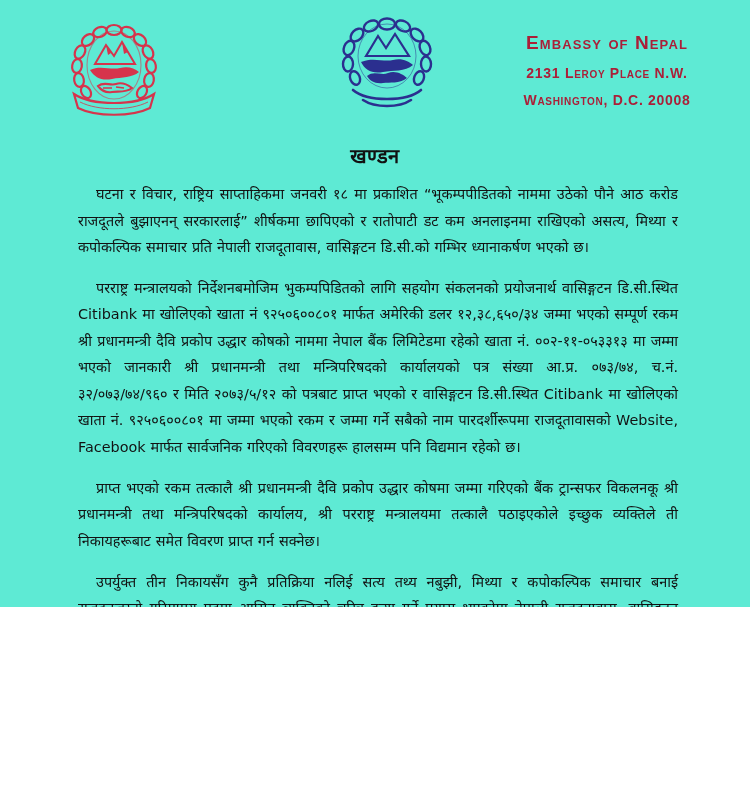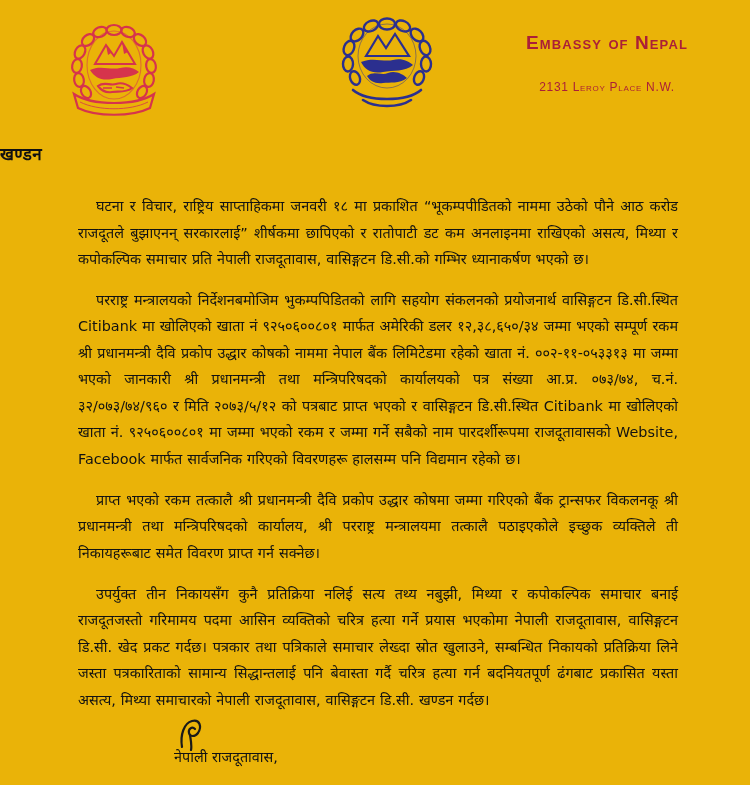--- a/index.html
+++ b/index.html
@@ -6,22 +6,22 @@
     margin: 0;
     padding: 0;
     background: #ffffff;
   }
   body {
     font-family: "DejaVu Sans", sans-serif;
   }
   .page {
     position: relative;
     width: 750px;
-    height: 785px;
-    background: #eab308;
+    height: 607px;
+    background: #5eead4;
     overflow: hidden;
     box-sizing: border-box;
   }
 
   
   .letterhead {
     position: relative;
     height: 120px;
   }
 
@@ -51,33 +51,33 @@
   }
   .addr-title {
     font-size: 19px;
     letter-spacing: 1.1px;
     font-variant: small-caps;
     font-weight: 600;
     line-height: 1.15;
     white-space: nowrap;
   }
   .addr-line {
-    font-size: 12px;
+    font-size: 14px;
     letter-spacing: 0.7px;
     font-variant: small-caps;
-    font-weight: 400;
-    margin-top: 26px;
+    font-weight: 700;
+    margin-top: 11px;
     white-space: nowrap;
   }
 
   
   .doc-title {
-    text-align: left;
+    text-align: center;
     font-family: Liberation Mono, monospace;
-    font-size: 17px;
+    font-size: 20px;
     font-weight: 700;
     color: #111111;
     margin-top: 22px;
     letter-spacing: 0.4px;
   }
 
   
   .body-wrap {
     margin: 0 auto;
     padding: 0 72px 0 78px;
@@ -87,21 +87,21 @@
     font-family: "DejaVu Sans", sans-serif;
     font-size: 14.4px;
     line-height: 1.84;
     color: #121212;
     text-align: justify;
     text-justify: inter-word;
     text-indent: 18px;
     margin-top: 9px;
     word-spacing: 0.4px;
   }
-  .para.first { margin-top: 28px; }
+  .para.first { margin-top: 12px; }
 
   
   .sign-block {
     margin-top: 30px;
     padding-left: 96px;
     position: relative;
   }
   .signature-mark {
     position: absolute;
     left: 98px;
@@ -190,20 +190,21 @@
             <path d="M20 78 C34 90 74 90 88 78"></path>
             <path d="M30 88 C42 96 66 96 78 88"></path>
           </g>
         </g>
       </svg>
     </span>
 
     <div class="address-block">
       <div class="addr-title">Embassy of Nepal</div>
       <div class="addr-line">2131 Leroy Place N.W.</div>
+      <div class="addr-line">Washington, D.C. 20008</div>
     </div>
   </div>
 
   <div class="doc-title">खण्डन</div>
 
   <div class="body-wrap">
     <p class="para first">घटना र विचार, राष्ट्रिय साप्ताहिकमा जनवरी १८ मा प्रकाशित “भूकम्पपीडितको नाममा उठेको पौने आठ करोड राजदूतले बुझाएनन् सरकारलाई” शीर्षकमा छापिएको र रातोपाटी डट कम अनलाइनमा राखिएको असत्य, मिथ्या र कपोकल्पिक समाचार प्रति नेपाली राजदूतावास, वासिङ्गटन डि.सी.को गम्भिर ध्यानाकर्षण भएको छ।</p>
     <p class="para">परराष्ट्र मन्त्रालयको निर्देशनबमोजिम भुकम्पपिडितको लागि सहयोग संकलनको प्रयोजनार्थ वासिङ्गटन डि.सी.स्थित Citibank मा खोलिएको खाता नं ९२५०६००८०१ मार्फत अमेरिकी डलर १२,३८,६५०/३४ जम्मा भएको सम्पूर्ण रकम श्री प्रधानमन्त्री दैवि प्रकोप उद्धार कोषको नाममा नेपाल बैंक लिमिटेडमा रहेको खाता नं. ००२-११-०५३३१३ मा जम्मा भएको जानकारी श्री प्रधानमन्त्री तथा मन्त्रिपरिषदको कार्यालयको पत्र संख्या आ.प्र. ०७३/७४, च.नं. ३२/०७३/७४/९६० र मिति २०७३/५/१२ को पत्रबाट प्राप्त भएको र वासिङ्गटन डि.सी.स्थित Citibank मा खोलिएको खाता नं. ९२५०६००८०१ मा जम्मा भएको रकम र जम्मा गर्ने सबैको नाम पारदर्शीरूपमा राजदूतावासको Website, Facebook मार्फत सार्वजनिक गरिएको विवरणहरू हालसम्म पनि विद्यमान रहेको छ।</p>
     <p class="para">प्राप्त भएको रकम तत्कालै श्री प्रधानमन्त्री दैवि प्रकोप उद्धार कोषमा जम्मा गरिएको बैंक ट्रान्सफर विकलनकू श्री प्रधानमन्त्री तथा मन्त्रिपरिषदको कार्यालय, श्री परराष्ट्र मन्त्रालयमा तत्कालै पठाइएकोले इच्छुक व्यक्तिले ती निकायहरूबाट समेत विवरण प्राप्त गर्न सक्नेछ।</p>
     <p class="para">उपर्युक्त तीन निकायसँग कुनै प्रतिक्रिया नलिई सत्य तथ्य नबुझी, मिथ्या र कपोकल्पिक समाचार बनाई राजदूतजस्तो गरिमामय पदमा आसिन व्यक्तिको चरित्र हत्या गर्ने प्रयास भएकोमा नेपाली राजदूतावास, वासिङ्गटन डि.सी. खेद प्रकट गर्दछ। पत्रकार तथा पत्रिकाले समाचार लेख्दा स्रोत खुलाउने, सम्बन्धित निकायको प्रतिक्रिया लिने जस्ता पत्रकारिताको सामान्य सिद्धान्तलाई पनि बेवास्ता गर्दै चरित्र हत्या गर्न बदनियतपूर्ण ढंगबाट प्रकासित यस्ता असत्य, मिथ्या समाचारको नेपाली राजदूतावास, वासिङ्गटन डि.सी. खण्डन गर्दछ।</p>

